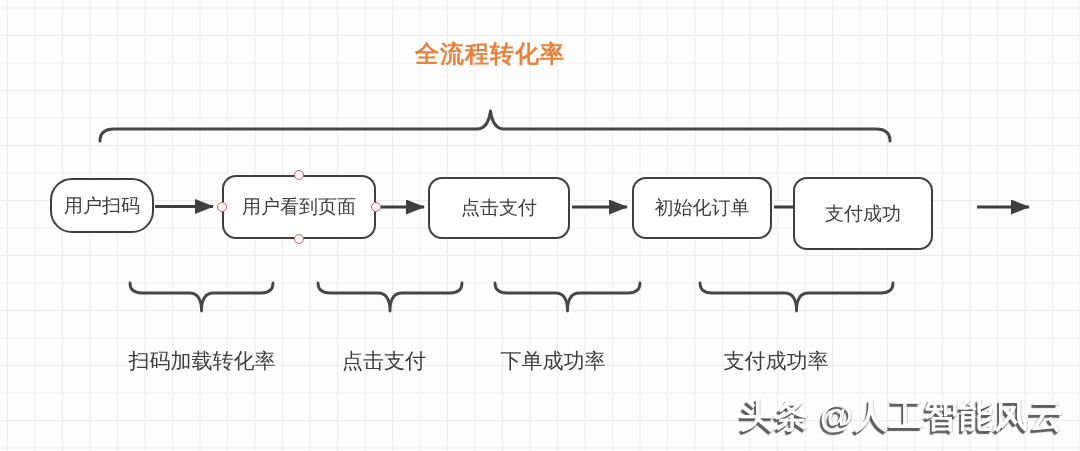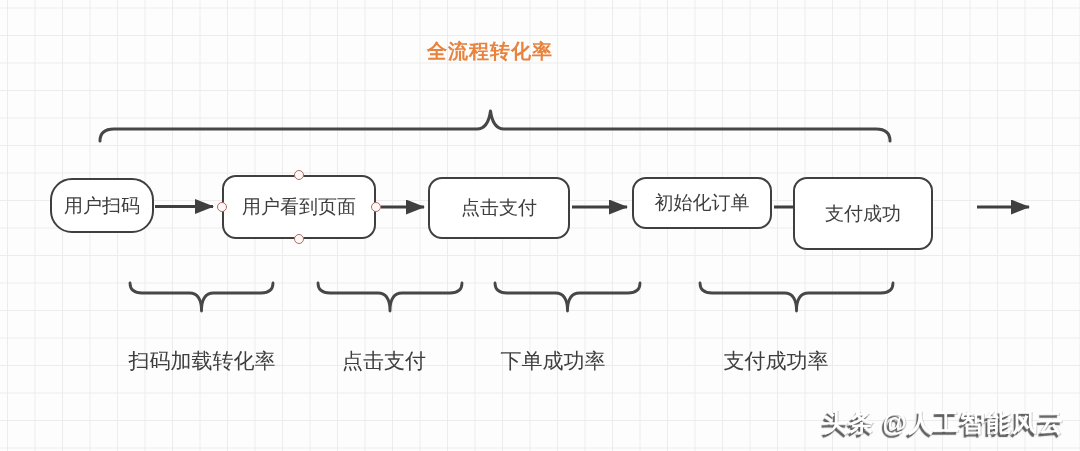--- a/index.html
+++ b/index.html
@@ -11,37 +11,37 @@
     background-color:#fdfdfd;
     background-image:
       linear-gradient(#ececec 1px, transparent 1px),
       linear-gradient(90deg, #ececec 1px, transparent 1px);
     background-size:27.5px 27.5px;
     background-position:7px 7.5px;
   }
   .diagram-title {
     position:absolute; left:390px; top:38px; width:200px;
     text-align:center;
-    font-size:20px; font-weight:bold; letter-spacing:1px;
+    font-size:24px; font-weight:bold; letter-spacing:1px;
     color:#e8823c;
   }
   svg.lines { position:absolute; left:0; top:0; }
   .node {
     position:absolute;
     background:#ffffff;
     border:2.5px solid #3f3f3f;
     display:flex; align-items:center; justify-content:center;
     font-size:19px; color:#3e3e3e;
     border-radius:14px;
   }
   .node.rounded { border-radius:22px; }
   .node-start   { left:50px;  top:178px; width:104px; height:55px; }
   .node-view    { left:222px; top:175px; width:154px; height:64px; }
   .node-click   { left:428px; top:177px; width:142px; height:62px; }
-  .node-init    { left:632px; top:177px; width:140px; height:52px; }
+  .node-init    { left:632px; top:177px; width:140px; height:62px; }
   .node-success { left:793px; top:177px; width:140px; height:73px; }
   .handle {
     position:absolute;
     width:10px; height:10px;
     background:#fff8f7;
     border:1.8px solid #ab6d64;
     border-radius:50%;
     transform:translate(-50%,-50%);
   }
   .handle-top    { left:299px; top:175px; }
@@ -52,21 +52,21 @@
     position:absolute; top:347px; width:220px;
     text-align:center;
     font-size:21px; color:#3e3e3e;
   }
   .metric-0 { left:92px;  }
   .metric-1 { left:274px; }
   .metric-2 { left:443px; }
   .metric-3 { left:666px; }
   .watermark {
     position:absolute; right:16px; bottom:12px;
-    font-size:25px; font-weight:bold;
+    font-size:34px; font-weight:bold;
     color:#ffffff;
     text-shadow:-2px 3px 1px rgba(75,75,75,0.9), 1px 1px 0 rgba(120,120,120,0.35);
     letter-spacing:1px;
     margin-top:27px;
   }
 </style>
 </head>
 <body>
 
 <div class="canvas">

